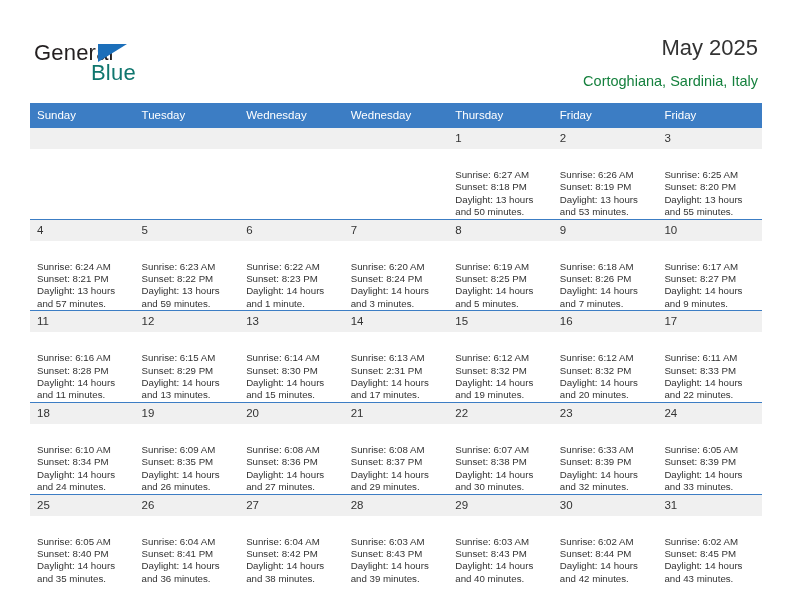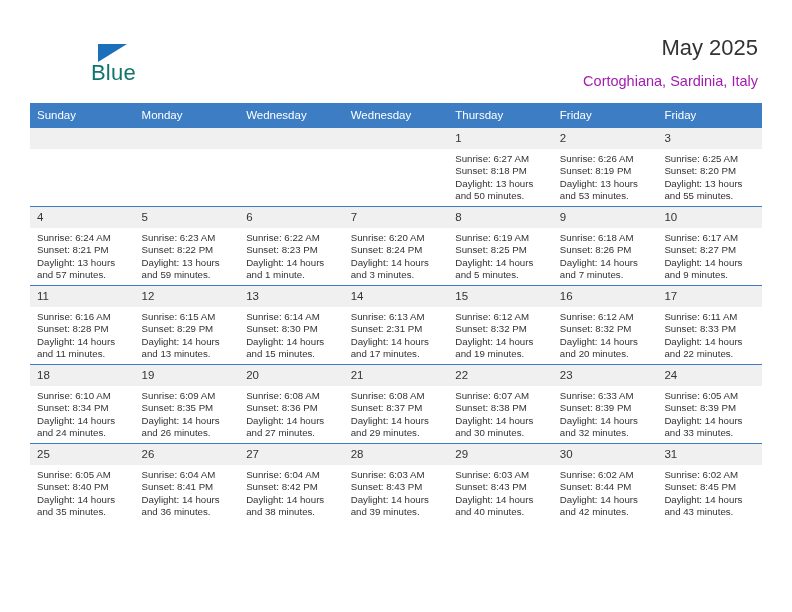--- a/index.html
+++ b/index.html
@@ -71,21 +71,21 @@
   }
   .cal-title {
     font-size: 22px;
     color: #333333;
     line-height: 32px;
     font-weight: normal;
     font-family: "Liberation Sans", sans-serif;
   }
   .cal-sub {
     font-size: 14.5px;
-    color: #a21caf;
+    color: #15803d;
     line-height: 20px;
     margin-top: 7px;
     font-family: "Liberation Sans", sans-serif;
   }
 
   
   .cal {
     position: absolute;
     left: 30px;
     top: 103px;
@@ -118,55 +118,56 @@
     color: #333333;
     font-size: 11.5px;
     line-height: 14px;
     padding: 3px 0 4px 7px;
     height: 14px;
   }
   .daynum.empty {
     color: transparent;
   }
   .cellbody {
-    padding: 4px 6px 0 7px;
+    padding: 20px 6px 0 7px;
     font-size: 9.7px;
     line-height: 12.4px;
     color: #333333;
     font-family: "Liberation Sans", sans-serif;
   }
   .cellbody div {
     white-space: nowrap;
   }
   td.blank .cellbody { visibility: hidden; }
 </style>
 </head>
 <body>
 
 <div class="page">
 
   <div class="top">
 
     <div class="logo">
+      <span class="logo-general">General</span>
       <span class="logo-tri"></span>
       <span class="logo-blue">Blue</span>
     </div>
 
     <div class="title-block">
       <div class="cal-title">May 2025</div>
       <div class="cal-sub">Cortoghiana, Sardinia, Italy</div>
     </div>
 
   </div>
 
   <table class="cal">
     <thead>
       <tr>
         <th>Sunday</th>
-        <th>Monday</th>
+        <th>Tuesday</th>
         <th>Wednesday</th>
         <th>Wednesday</th>
         <th>Thursday</th>
         <th>Friday</th>
         <th>Friday</th>
       </tr>
     </thead>
     <tbody>
         <tr class="week">
           <td class="blank">

